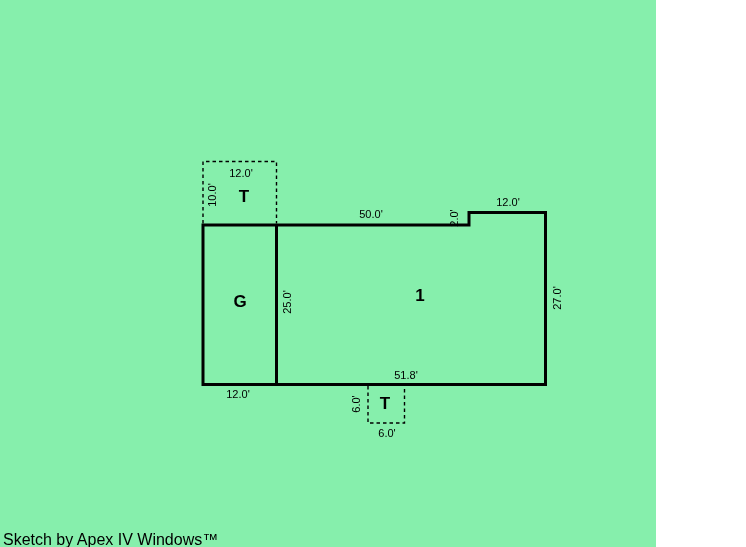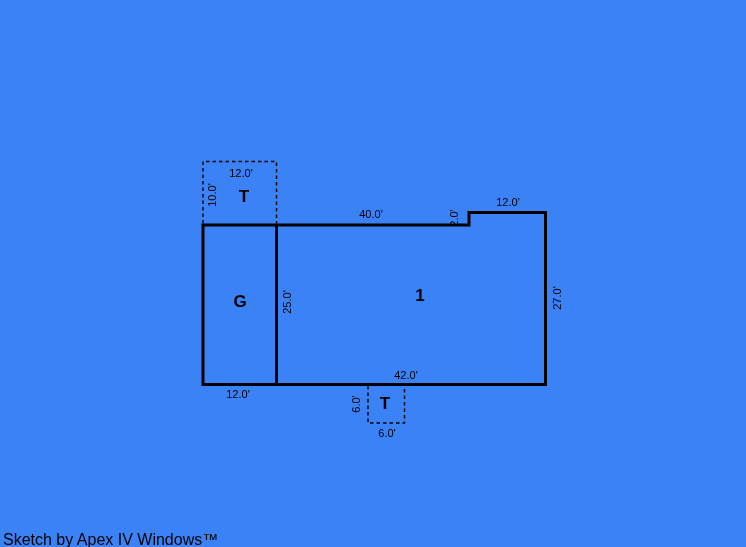--- a/index.html
+++ b/index.html
@@ -2,23 +2,23 @@
 <html><head>
 <meta charset="utf-8">
 <style>
   html, body {
     margin: 0;
     padding: 0;
     background: #ffffff;
   }
   .page {
     position: relative;
-    width: 746px;
+    width: 656px;
     height: 547px;
-    background: #3b82f6;
+    background: #86efac;
     overflow: hidden;
     font-family: "Liberation Sans", sans-serif;
     color: #000000;
   }
   .plan-svg {
     position: absolute;
     left: 0;
     top: 0;
   }
   .lbl {
@@ -64,31 +64,31 @@
 
     <path d="M 203 223.5 L 203 161.5 L 276.5 161.5 L 276.5 223.5" fill="none" stroke="#000000" stroke-width="1.4" stroke-dasharray="3.5 3"></path>
 
     <path d="M 368 386 L 368 423 L 404.5 423 L 404.5 386" fill="none" stroke="#000000" stroke-width="1.4" stroke-dasharray="3.5 3"></path>
   </svg>
 
   <div class="lbl" style="left:241px; top:173px;">12.0'</div>
   <div class="lbl v" style="left:212px; top:195px;">10.0'</div>
   <div class="area-lbl" style="left:244px; top:196px;">T</div>
 
-  <div class="lbl" style="left:371px; top:214px;">40.0'</div>
+  <div class="lbl" style="left:371px; top:214px;">50.0'</div>
   <div class="lbl v" style="left:454px; top:218px;">2.0'</div>
   <div class="lbl" style="left:508px; top:202px;">12.0'</div>
 
   <div class="lbl v" style="left:557px; top:298px;">27.0'</div>
 
   <div class="area-lbl" style="left:420px; top:295px;">1</div>
   <div class="area-lbl" style="left:240px; top:301px;">G</div>
   <div class="lbl v" style="left:287px; top:302px;">25.0'</div>
 
-  <div class="lbl" style="left:406px; top:375px;">42.0'</div>
+  <div class="lbl" style="left:406px; top:375px;">51.8'</div>
   <div class="lbl" style="left:238px; top:394px;">12.0'</div>
 
   <div class="lbl v" style="left:356px; top:404px;">6.0'</div>
   <div class="area-lbl" style="left:385px; top:403px;">T</div>
   <div class="lbl" style="left:387px; top:433px;">6.0'</div>
 
   <div class="footer">Sketch by Apex IV Windows™</div>
 
 </div>
 

